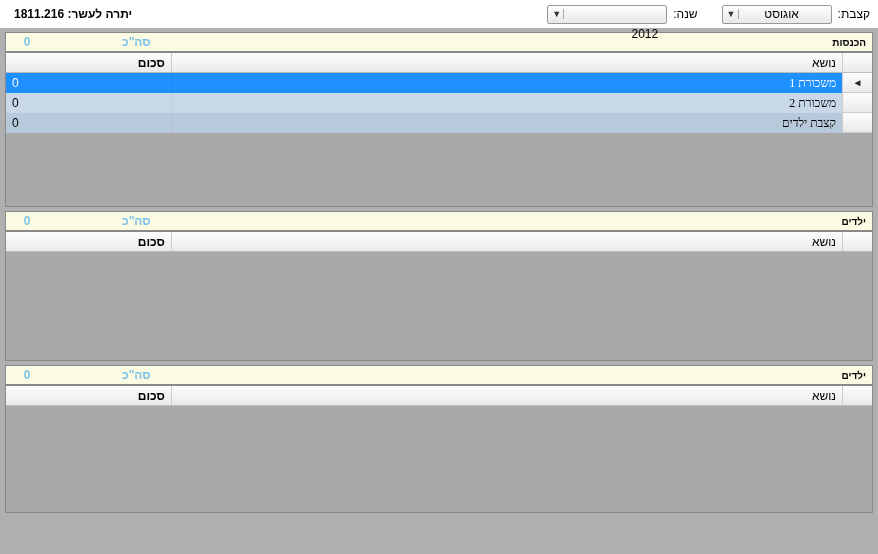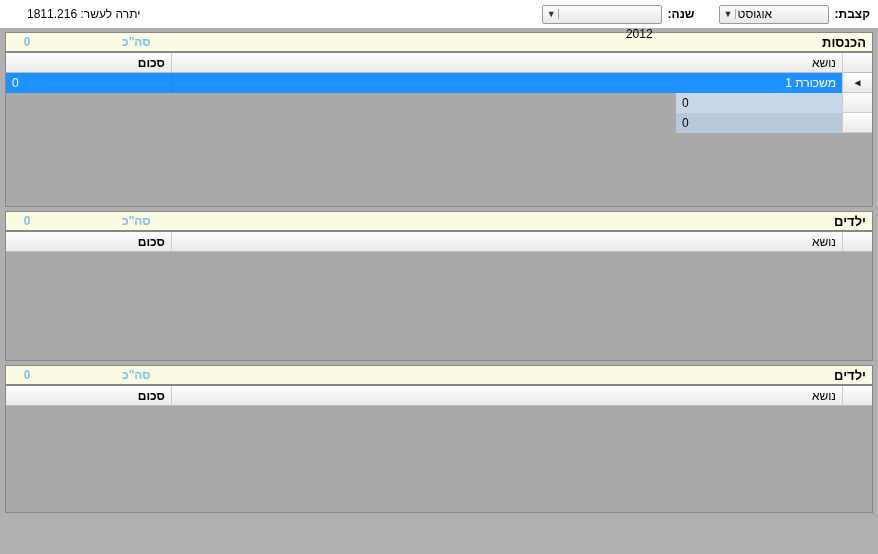--- a/index.html
+++ b/index.html
@@ -13,54 +13,54 @@
   overflow: hidden;
 }
 .topbar {
   display: flex;
   align-items: center;
   padding: 4px 8px;
   background: #fff;
   gap: 6px;
   height: 28px;
 }
-.topbar label { font-weight: bold; }
+.topbar label { font-weight: normal; }
 .select-wrap {
   display: inline-flex;
   align-items: center;
   background: linear-gradient(#fdfdfd, #e8e8e8);
   border: 1px solid #999;
   border-radius: 2px;
   height: 19px;
   padding: 0 4px 0 2px;
   min-width: 110px;
 }
-.select-wrap .txt { flex: 1; text-align: left; padding-right: 4px; }
+.select-wrap .txt { flex: 1; text-align: center; padding-right: 4px; }
 .select-wrap .arrow {
   width: 14px;
   text-align: center;
   border-right: 1px solid #aaa;
   margin-right: 2px;
   font-size: 9px;
   color: #333;
 }
 .select-wrap.year { min-width: 120px; }
 .select-wrap.year .txt { text-align: right; padding-left: 6px; margin-top: 40px; }
-.balance { font-weight: normal; margin-right: auto; padding-left: 6px; margin-left: 13px; }
+.balance { font-weight: bold; margin-right: auto; padding-left: 6px; }
 .panel { margin: 4px 5px 2px 5px; }
 .panel-header {
   background: #fbfbe3;
   border: 1px solid #888;
   display: flex;
   align-items: center;
   height: 20px;
   padding: 0 6px;
   font-weight: bold;
 }
-.panel-header .title { font-size: 13px; }
+.panel-header .title { font-size: 10px; }
 .panel-header .total-label {
   margin-right: auto;
   margin-left: 80px;
   color: #7fc3e6;
   font-weight: bold;
 }
 .panel-header .total-value {
   color: #7fc3e6;
   font-weight: bold;
   min-width: 30px;
@@ -104,20 +104,21 @@
   content: "◄";
   font-size: 10px;
   color: #222;
 }
 .row .subject {
   flex: 1;
   padding: 0 6px;
   display: flex;
   align-items: center;
   border-left: 1px solid rgba(0,0,0,0.05);
+  font-family: Liberation Serif, serif;
 }
 .row .amount {
   width: 166px;
   padding: 0 6px;
   display: flex;
   align-items: center;
   justify-content: flex-end;
 }
 .row.sel .subject, .row.sel .amount { background: #1e90ff; color: #fff; }
 .row.alt .subject, .row.alt .amount { background: #c8d8e8; color: #000; }
@@ -156,24 +157,26 @@
       <div class="gh-amount">סכום</div>
     </div>
     <div class="grid-body">
       <div class="row sel">
         <div class="marker sel"></div>
         <div class="subject">משכורת 1</div>
         <div class="amount">0</div>
       </div>
       <div class="row alt">
         <div class="marker"></div>
+        <div class="subject">משכורת 2</div>
         <div class="amount">0</div>
       </div>
       <div class="row alt2">
         <div class="marker"></div>
+        <div class="subject">קצבת ילדים</div>
         <div class="amount">0</div>
       </div>
     </div>
   </div>
 </div>
 
 <div class="panel">
   <div class="panel-header">
     <span class="title">ילדים</span>
     <span class="total-label">סה"כ</span>

